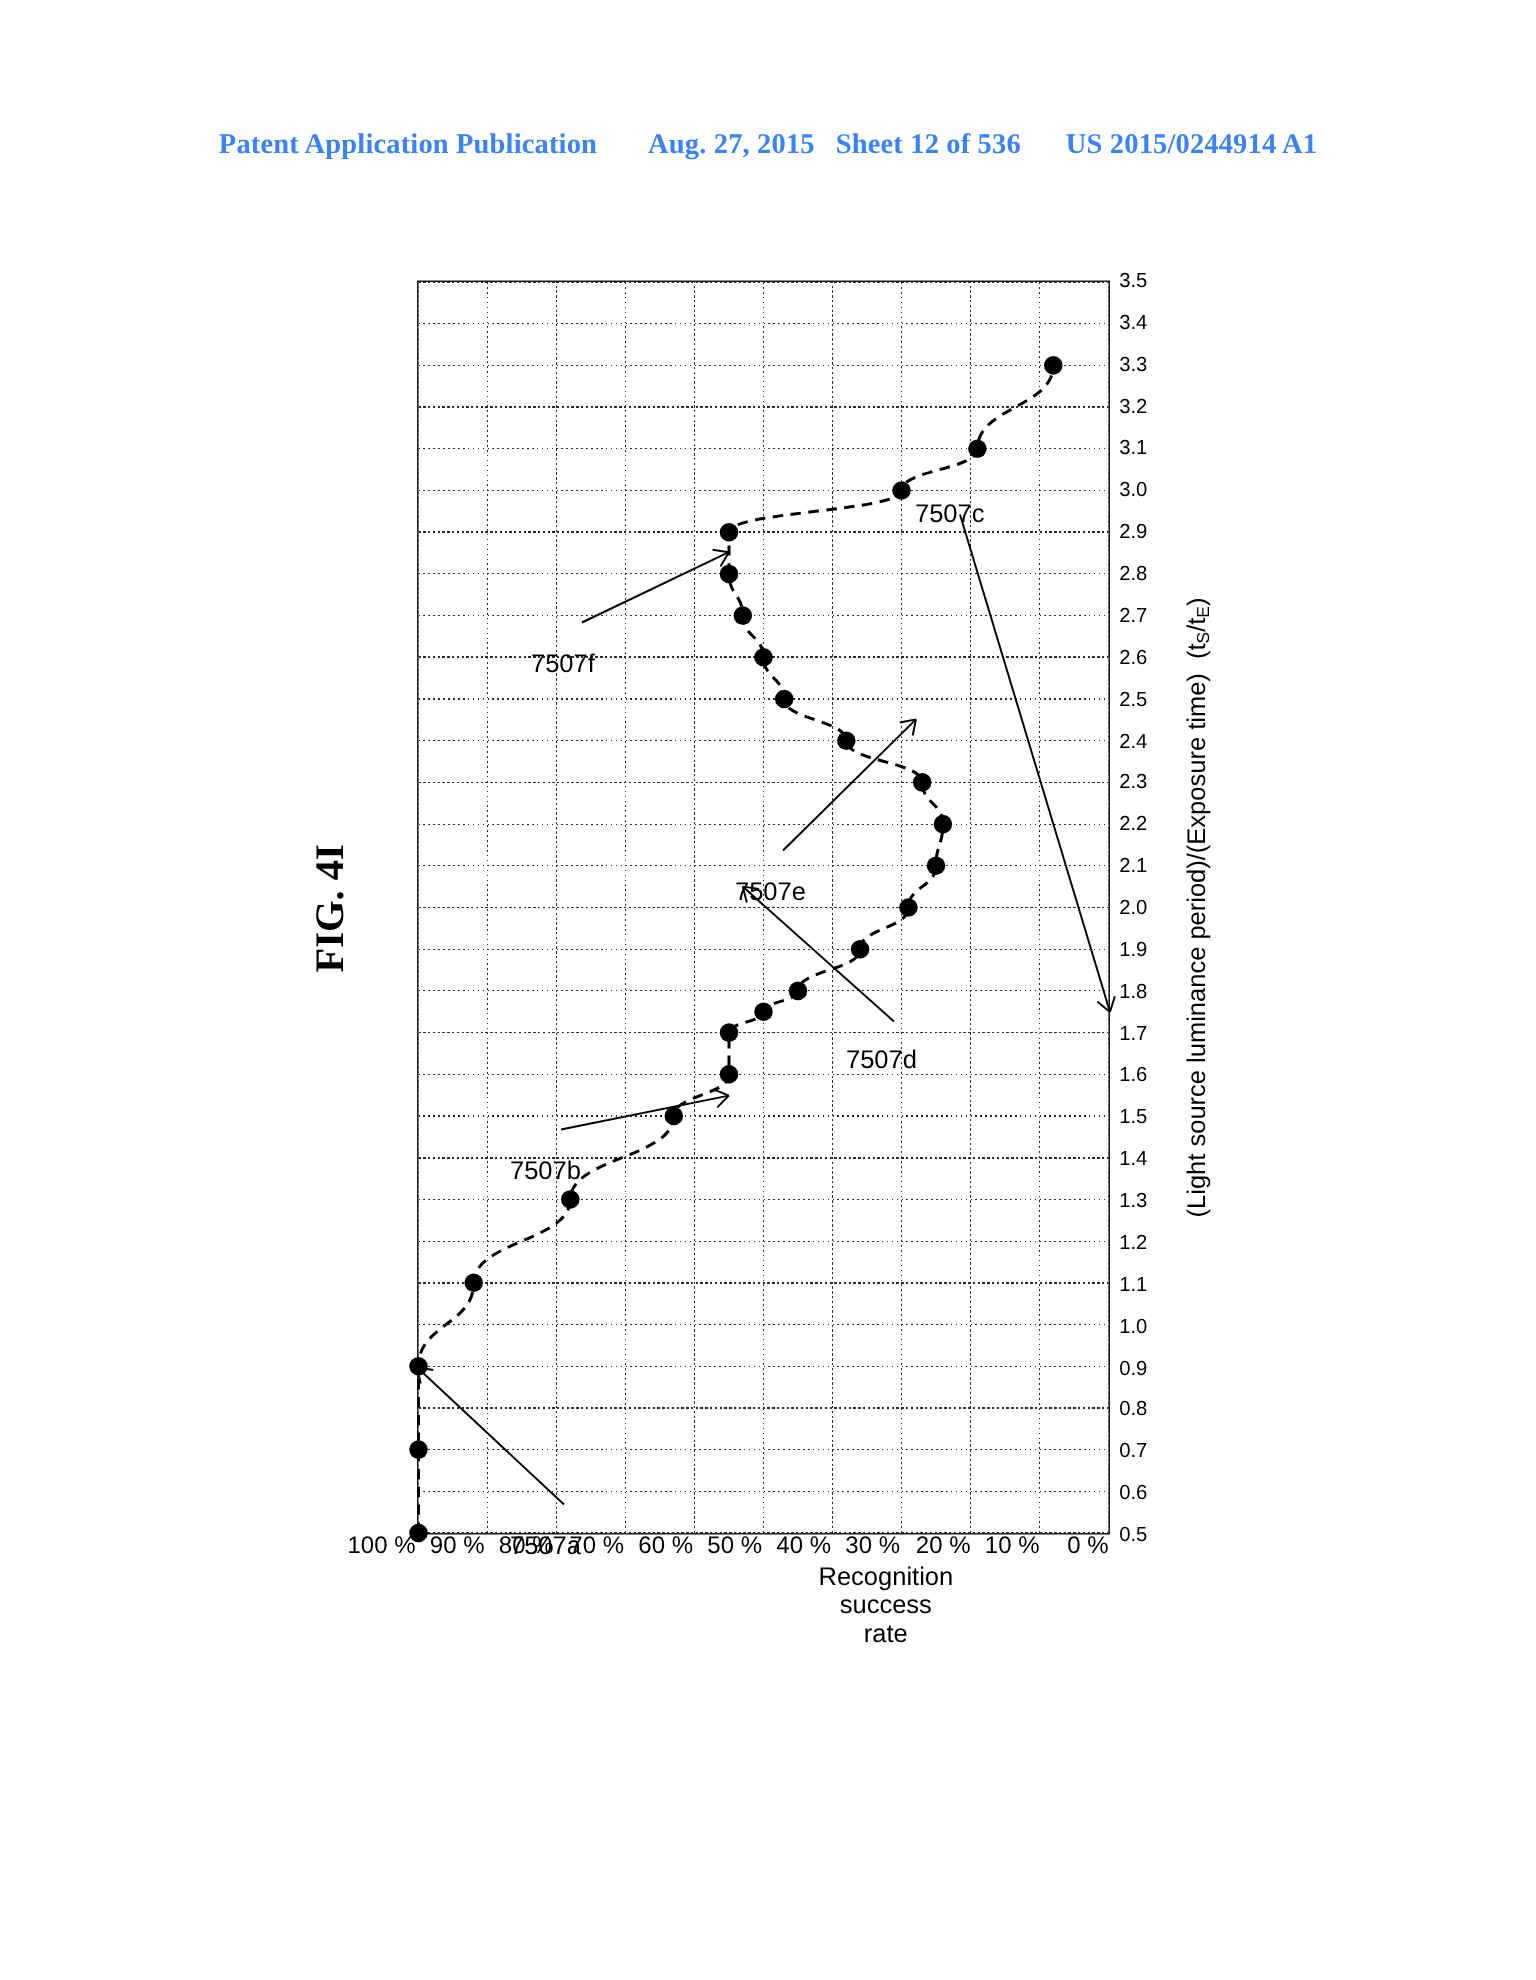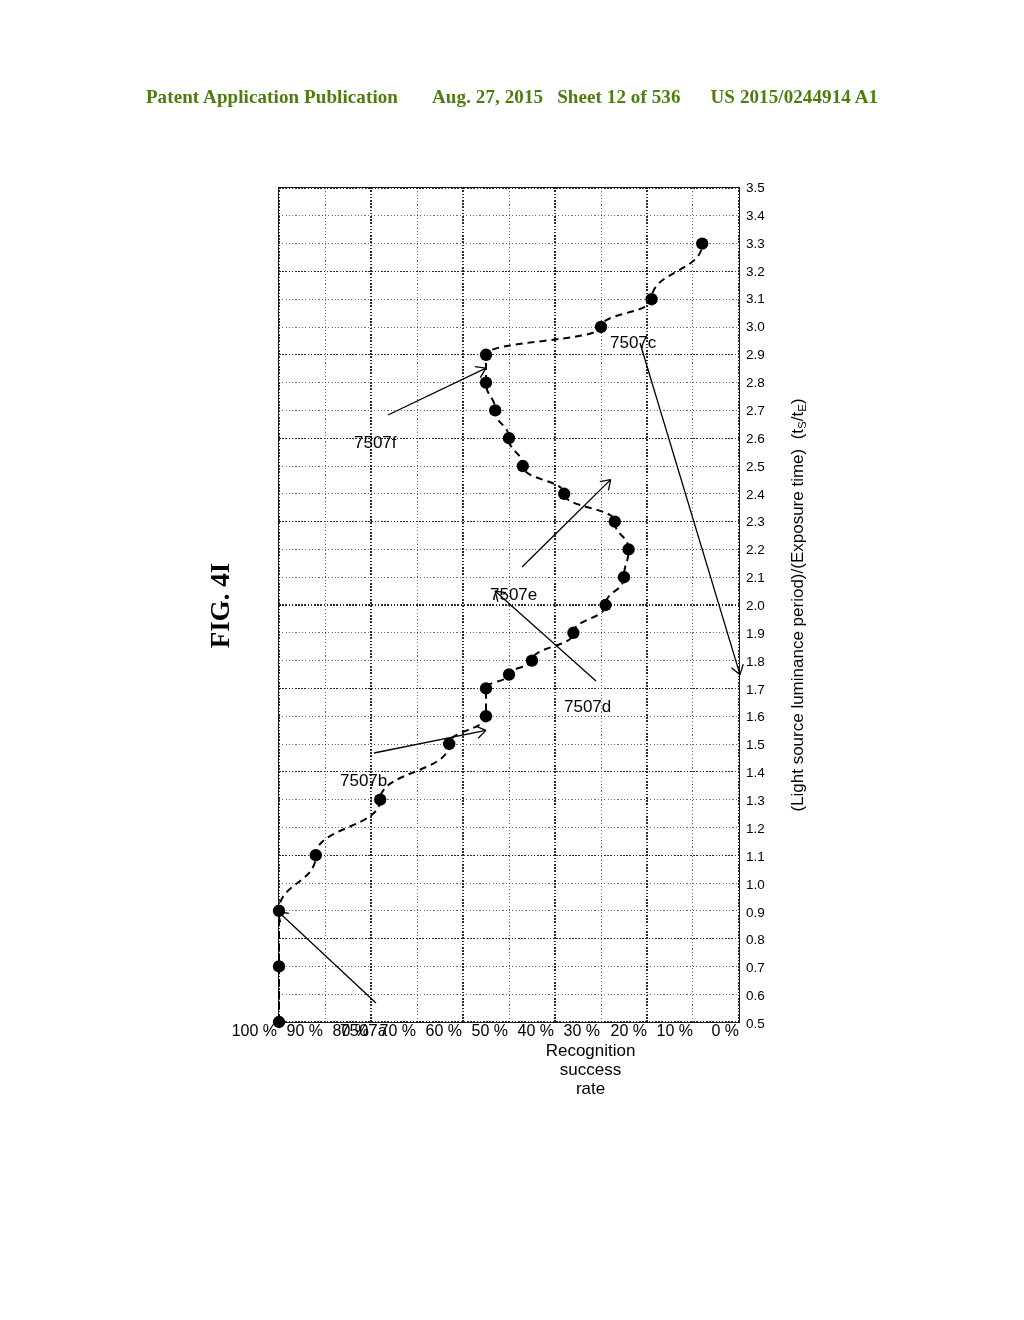--- a/index.html
+++ b/index.html
@@ -12,21 +12,21 @@
   }
 
   
   #patent-header{
     position:absolute;
     left:0; top:86px; width:1024px;
     text-align:center;
     font-family:"Liberation Serif", serif;
     font-weight:bold;
     font-size:19px;
-    color:#4d7c0f;
+    color:#3b82f6;
     white-space:nowrap;
     letter-spacing:0.1px;
   }
   #patent-header span{display:inline-block;vertical-align:baseline;}
   .hdr-gap1{width:34px;}
   .hdr-gap2{width:14px;}
   .hdr-gap3{width:30px;}
 
   
   #fig-label{

